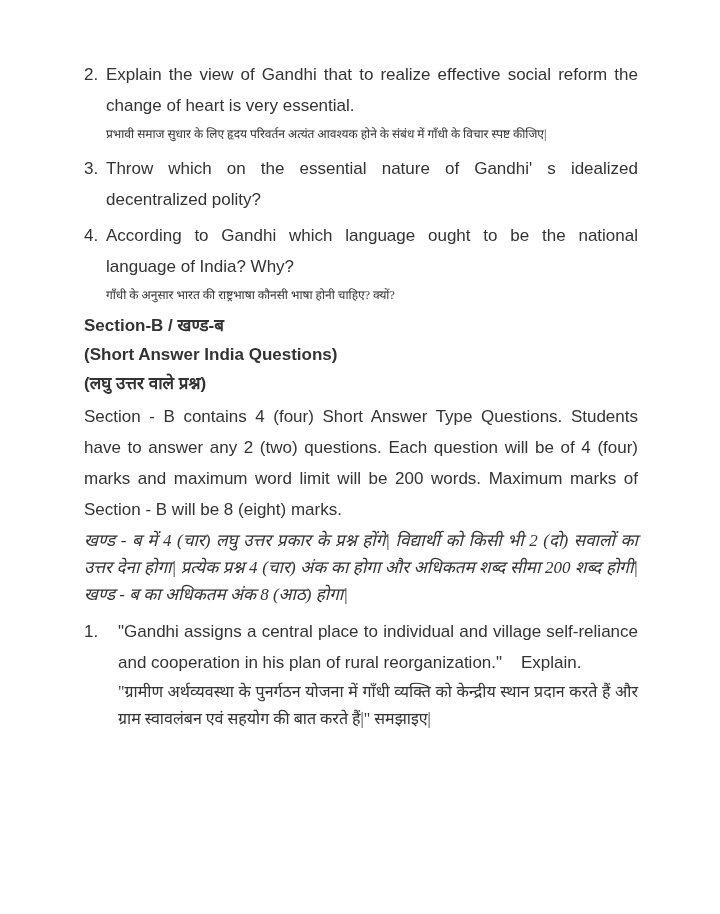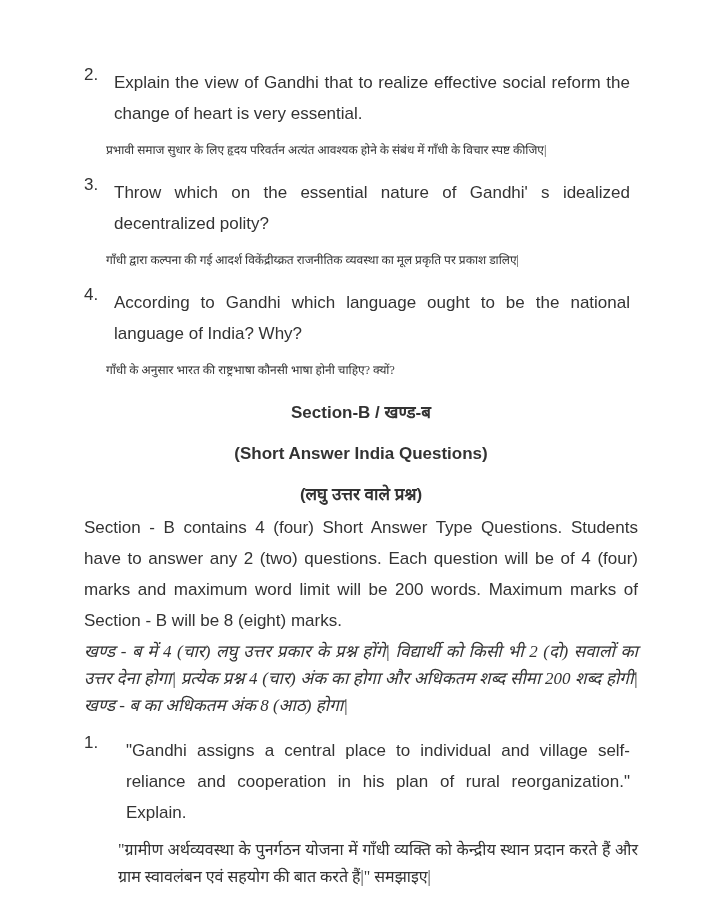--- a/index.html
+++ b/index.html
@@ -25,37 +25,37 @@
   .qnum {
     flex-shrink: 0;
     font-size: 17px;
     line-height: 31px;
     font-family: "Liberation Sans", sans-serif;
   }
   .q-top .qnum { width: 22px; }
   .q-bottom .qnum { width: 34px; }
   .qbody { flex: 1; min-width: 0; }
   .q-en {
-    margin: 8px;
+    margin: 0;
     font-size: 17px;
     line-height: 31px;
     text-align: justify;
     white-space: pre-wrap;
     font-family: "Liberation Sans", sans-serif;
   }
   .q-hi {
     margin: 0;
     font-size: 12px;
     line-height: 27px;
     text-align: justify;
     font-family: "Liberation Serif", "DejaVu Serif", serif;
   }
   .heading {
-    margin: 17px 0 5px 0;
-    text-align: center;
+    margin: 5px 0 5px 0;
+    text-align: left;
     font-weight: bold;
     font-size: 17px;
     line-height: 24px;
     font-family: "Liberation Sans", sans-serif;
   }
   .heading.hi {
     font-family: "Liberation Sans", "Liberation Serif", sans-serif;
   }
   .para {
     margin: 0;
@@ -89,21 +89,20 @@
     <div class="qbody">
       <p class="q-en">Explain the view of Gandhi that to realize effective social reform the change of heart is very essential.</p>
       <p class="q-hi">प्रभावी समाज सुधार के लिए हृदय परिवर्तन अत्यंत आवश्यक होने के संबंध में गाँधी के विचार स्पष्ट कीजिए|</p>
     </div>
   </div>
 
   <div class="question q-top">
     <span class="qnum">3.</span>
     <div class="qbody">
       <p class="q-en">Throw which on the essential nature of Gandhi' s idealized decentralized polity?</p>
-      <p class="q-hi">गाँधी द्वारा कल्पना की गई आदर्श विकेंद्रीय्क्रत राजनीतिक व्यवस्था का मूल प्रकृति पर प्रकाश डालिए|</p>
     </div>
   </div>
 
   <div class="question q-top">
     <span class="qnum">4.</span>
     <div class="qbody">
       <p class="q-en">According to Gandhi which language ought to be the national language of India? Why?</p>
       <p class="q-hi">गाँधी के अनुसार भारत की राष्ट्रभाषा कौनसी भाषा होनी चाहिए? क्यों?</p>
     </div>
   </div>

